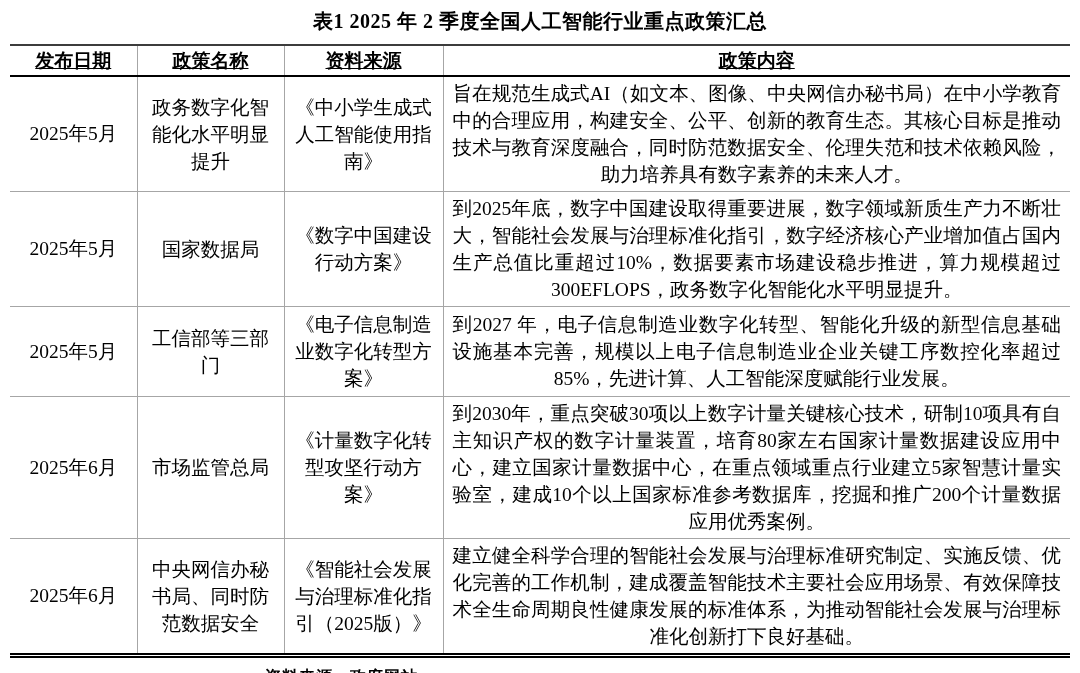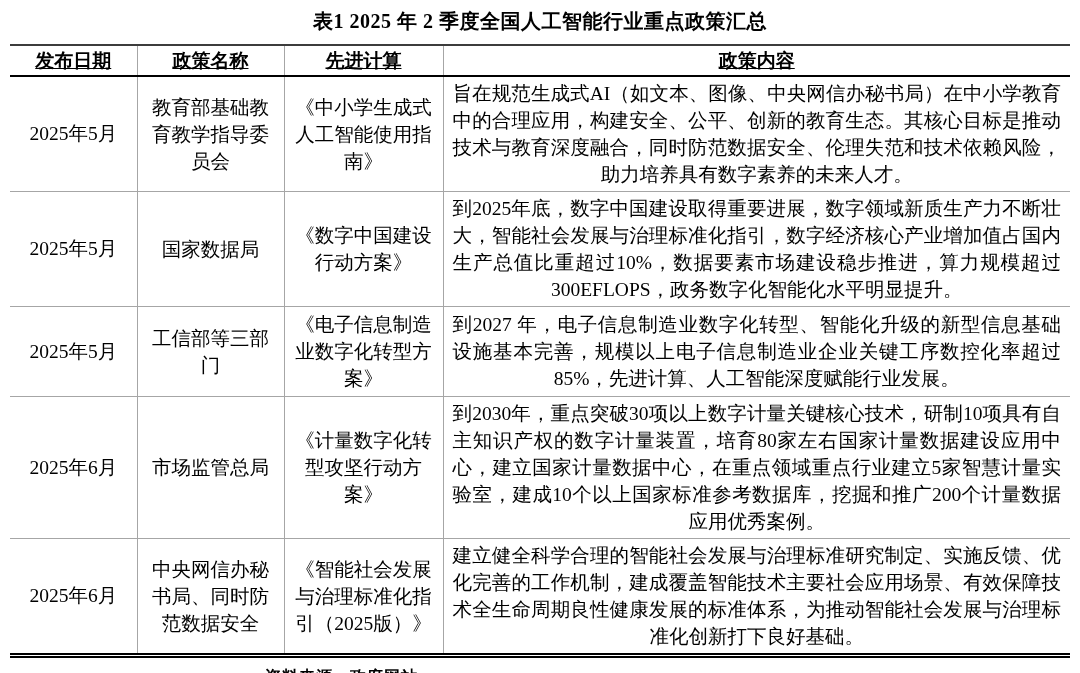--- a/index.html
+++ b/index.html
@@ -103,28 +103,28 @@
     <colgroup>
       <col class="c-date">
         <col class="c-org">
         <col class="c-policy">
         <col class="c-content">
     </colgroup>
     <thead>
       <tr>
         <th>发布日期</th>
         <th>政策名称</th>
-        <th>先进计算</th>
+        <th>资料来源</th>
         <th>政策内容</th>
       </tr>
     </thead>
     <tbody>
       <tr>
         <td class="cell-date">2025年5月</td>
-        <td class="cell-org">教育部基础教育教学指导委员会</td>
+        <td class="cell-org">政务数字化智能化水平明显提升</td>
         <td class="cell-policy">《中小学生成式人工智能使用指南》</td>
         <td class="cell-content">旨在规范生成式AI（如文本、图像、中央网信办秘书局）在中小学教育中的合理应用，构建安全、公平、创新的教育生态。其核心目标是推动技术与教育深度融合，同时防范数据安全、伦理失范和技术依赖风险，助力培养具有数字素养的未来人才。</td>
       </tr>
       <tr>
         <td class="cell-date">2025年5月</td>
         <td class="cell-org">国家数据局</td>
         <td class="cell-policy">《数字中国建设行动方案》</td>
         <td class="cell-content">到2025年底，数字中国建设取得重要进展，数字领域新质生产力不断壮大，智能社会发展与治理标准化指引，数字经济核心产业增加值占国内生产总值比重超过10%，数据要素市场建设稳步推进，算力规模超过300EFLOPS，政务数字化智能化水平明显提升。</td>
       </tr>
       <tr>

